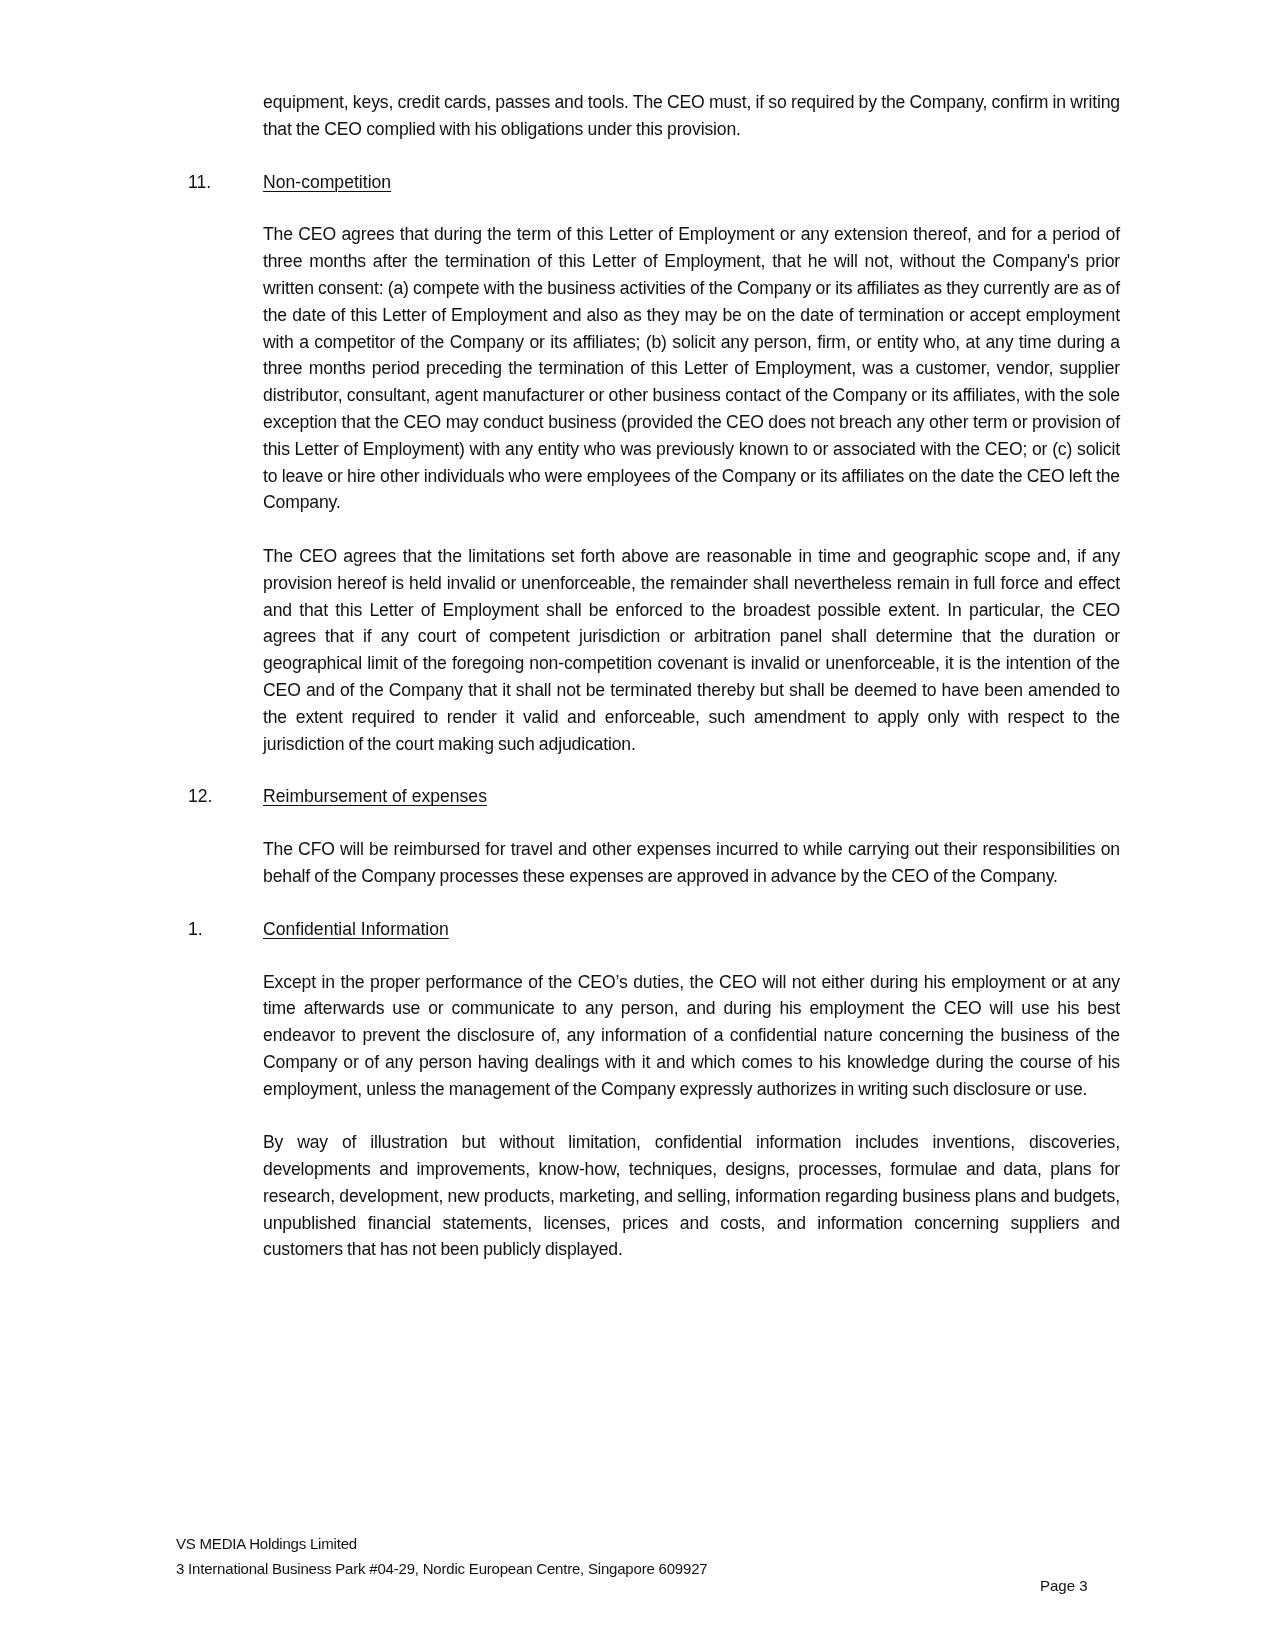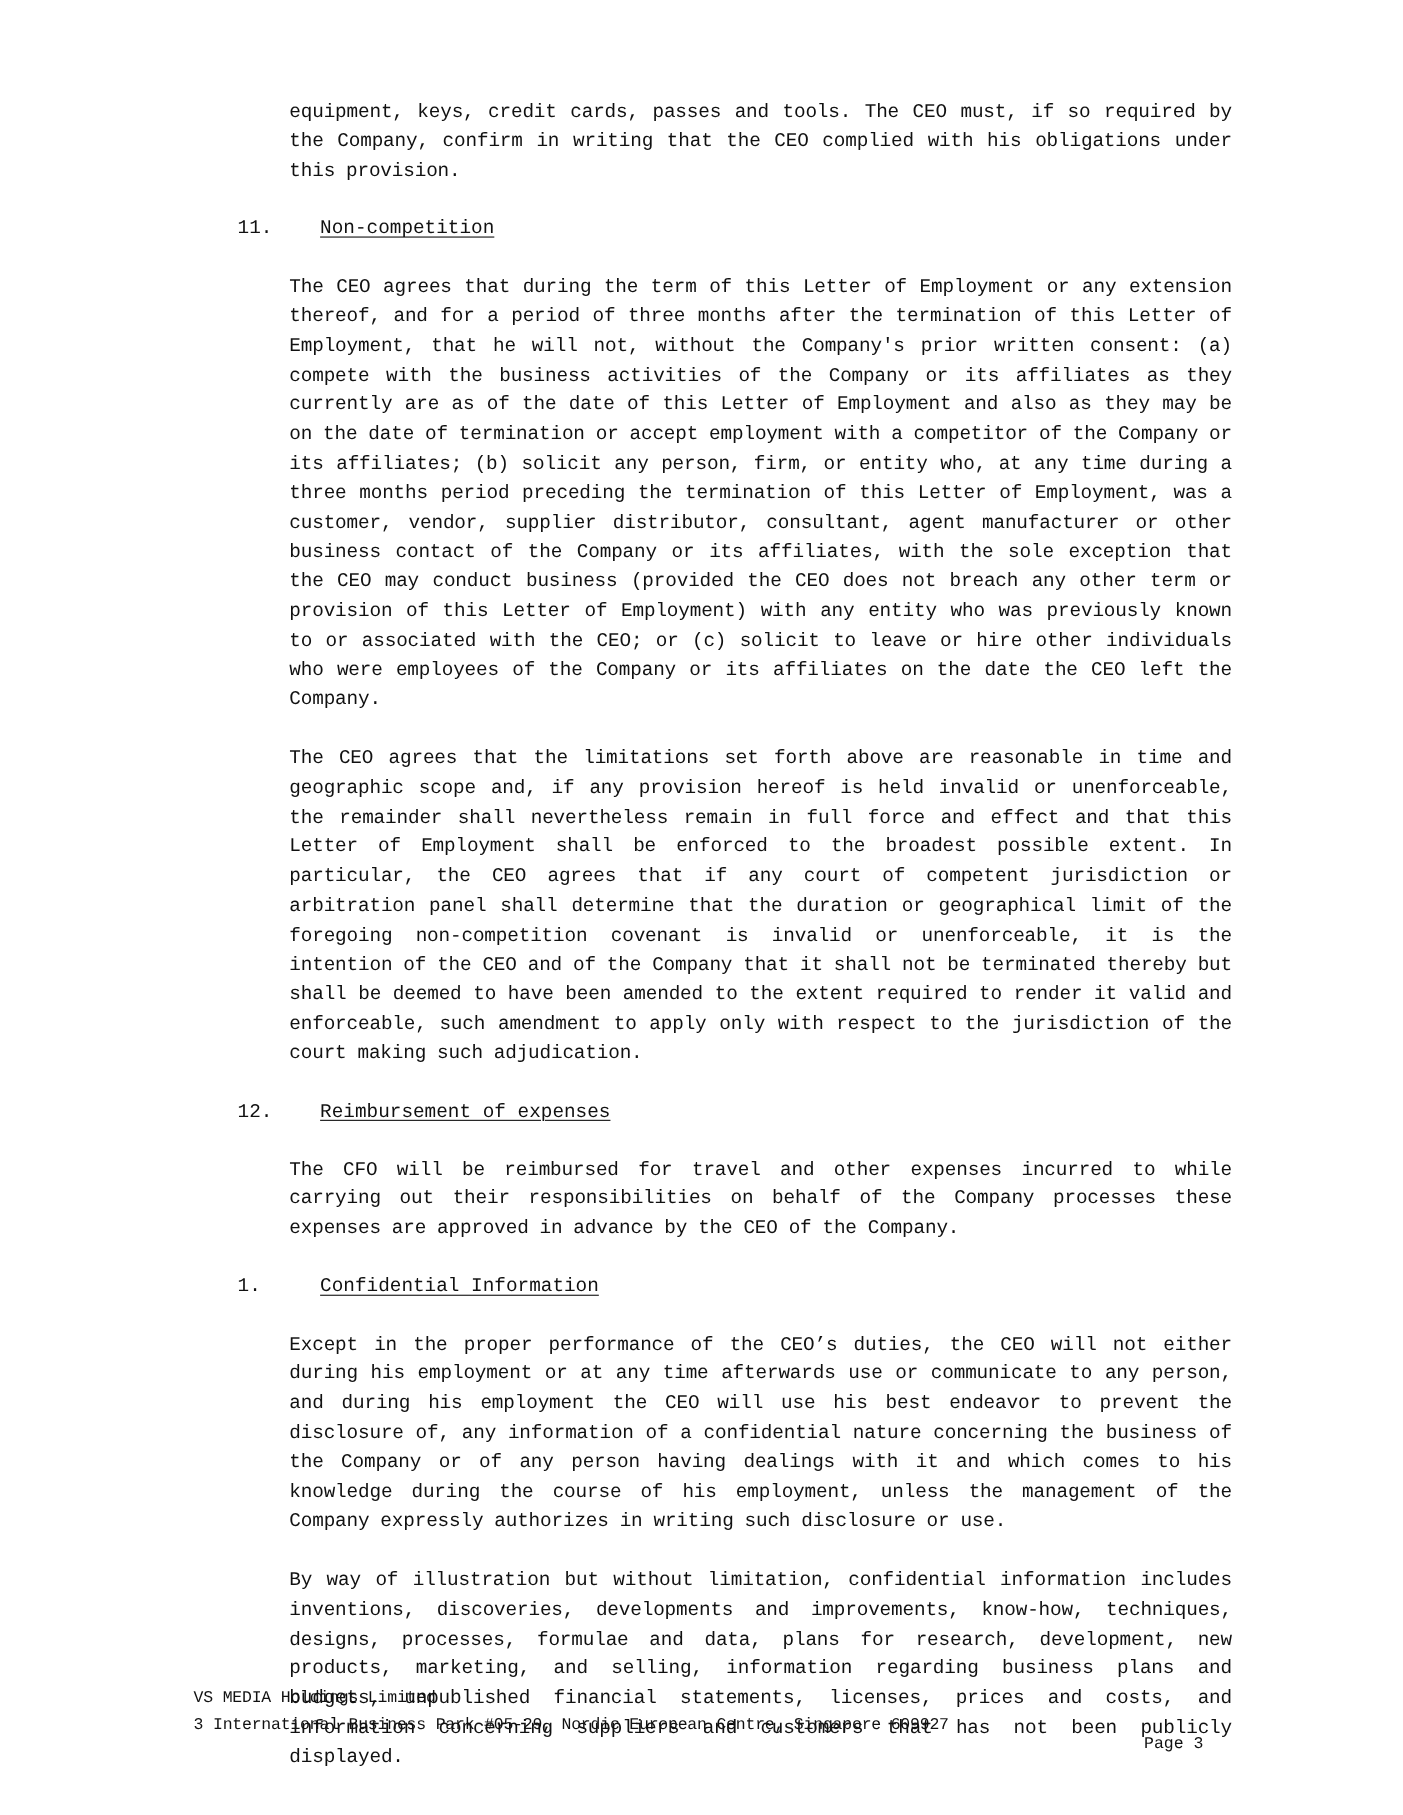--- a/index.html
+++ b/index.html
@@ -14,21 +14,20 @@
       overflow: hidden;
       font-family: "Liberation Sans", sans-serif;
       color: #111111;
     }
     .page {
       position: absolute;
       left: 0; top: 0;
       width: 1275px;
       height: 1650px;
       background: #ffffff;
-      font-family: Liberation Mono, monospace;
     }
     .content {
       position: absolute;
       left: 188px;
       top: 89px;
       width: 932px;
     }
     .para {
       margin: 0 0 0 75px;
       width: 857px;
@@ -42,21 +41,20 @@
     .section-head {
       display: flex;
       margin-top: 26px;
       margin-bottom: 26px;
       font-size: 17.6px;
       line-height: 26.8px;
     }
     .section-num {
       width: 75px;
       flex: 0 0 75px;
-      margin-left: 28px;
     }
     .section-title {
       text-decoration: underline;
       text-underline-offset: 3px;
       text-decoration-thickness: 1px;
       text-align: center;
     }
     .footer {
       position: absolute;
       left: 176px;
@@ -100,16 +98,16 @@
       <span class="section-num">1.</span>
       <span class="section-title">Confidential Information</span>
     </div>
     <p class="para">Except in the proper performance of the CEO’s duties, the CEO will not either during his employment or at any time afterwards use or communicate to any person, and during his employment the CEO will use his best endeavor to prevent the disclosure of, any information of a confidential nature concerning the business of the Company or of any person having dealings with it and which comes to his knowledge during the course of his employment, unless the management of the Company expressly authorizes in writing such disclosure or use.</p>
     <p class="para">By way of illustration but without limitation, confidential information includes inventions, discoveries, developments and improvements, know-how, techniques, designs, processes, formulae and data, plans for research, development, new products, marketing, and selling, information regarding business plans and budgets, unpublished financial statements, licenses, prices and costs, and information concerning suppliers and customers that has not been publicly displayed.</p>
 
   </div>
 
   <div class="footer">
     <span class="footer-line">VS MEDIA Holdings Limited</span>
-    <span class="footer-line">3 International Business Park #05-29, Nordic European Centre, Singapore 609927</span>
+    <span class="footer-line">3 International Business Park #04-29, Nordic European Centre, Singapore 609927</span>
   </div>
   <div class="page-number">Page 3</div>
 </div>
 
 </body></html>

